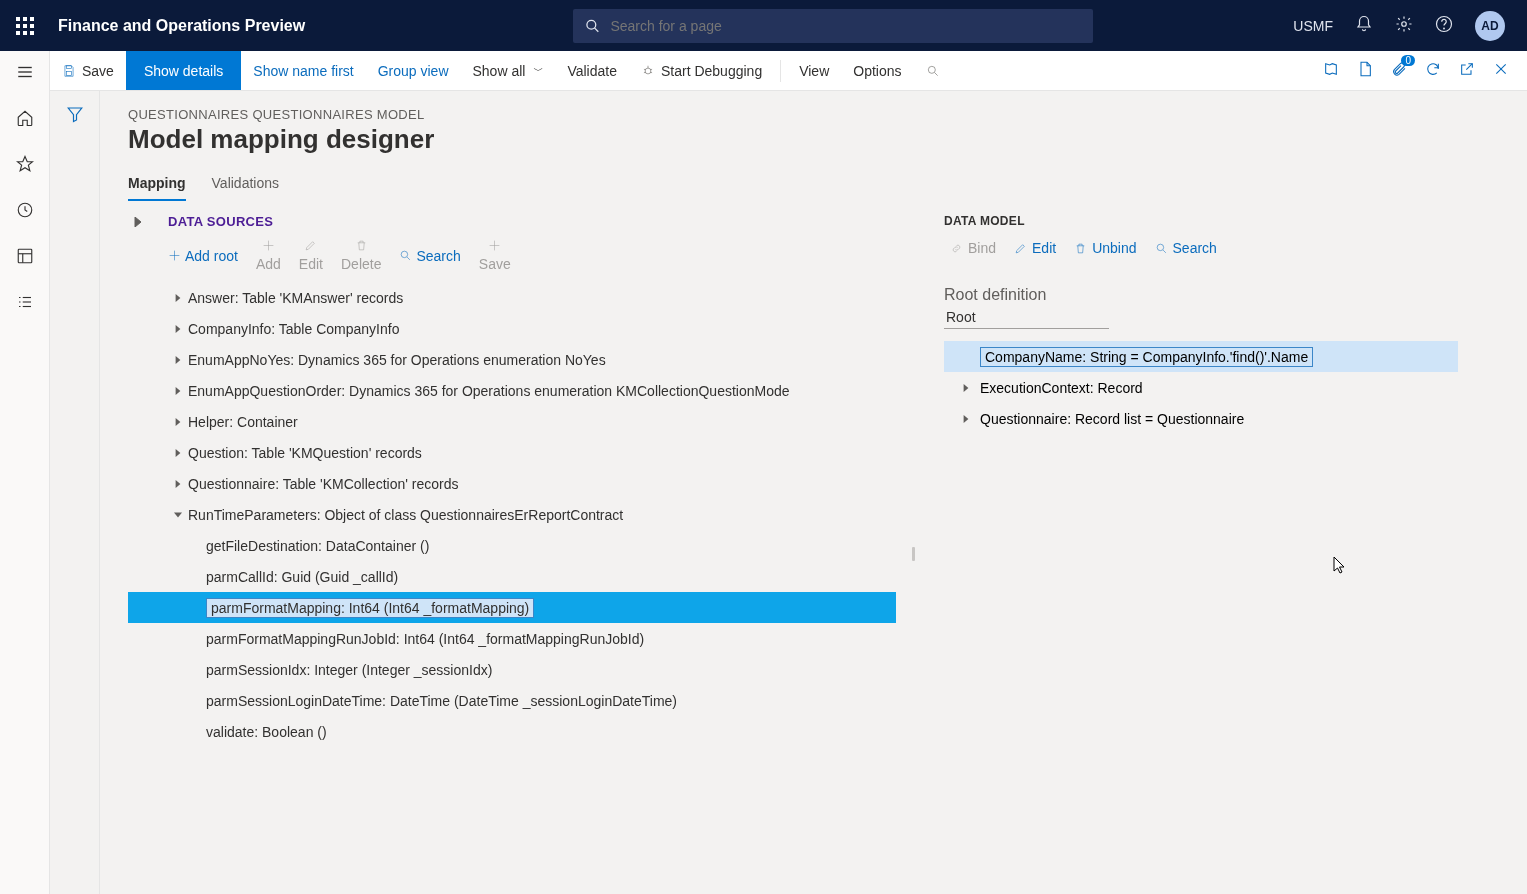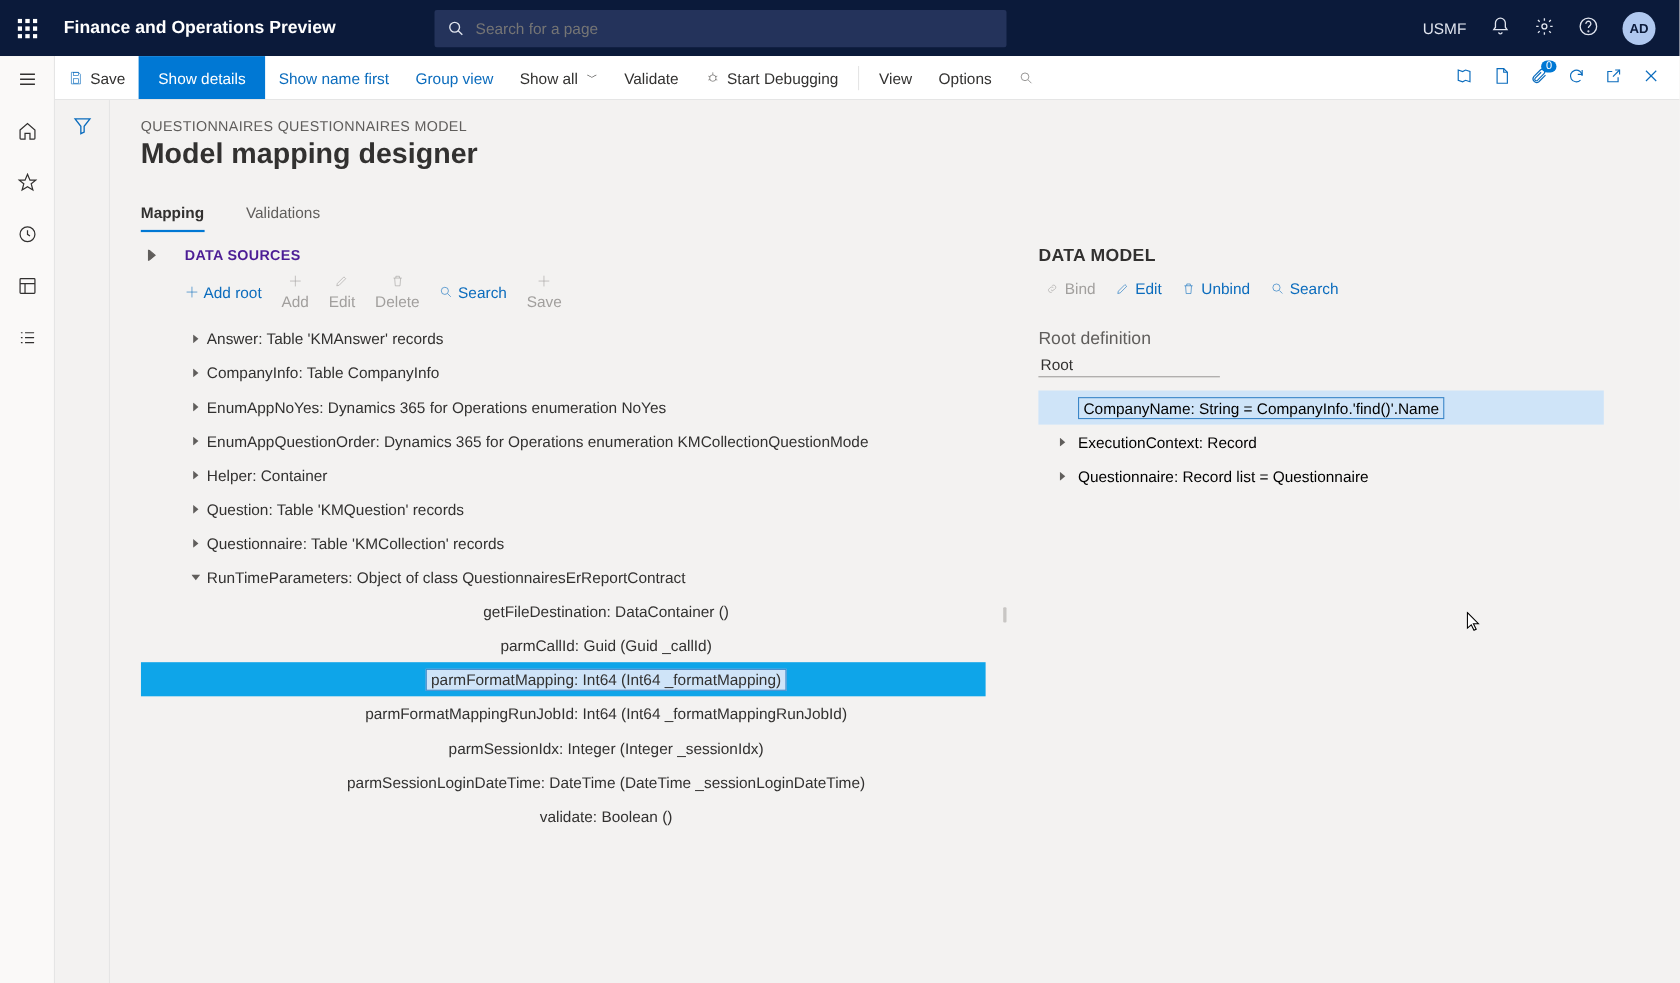--- a/index.html
+++ b/index.html
@@ -3,21 +3,21 @@
 <meta charset="utf-8">
 <style>
 * { box-sizing: border-box; margin: 0; padding: 0; font-family: "Segoe UI", -apple-system, sans-serif; }
 body { background: #f5f5f5; width: 1527px; height: 894px; overflow: hidden; }
 
 
 .top-header { height: 51px; background: #0b1a3a; display: flex; align-items: center; color: #fff; }
 .top-header .waffle { width: 50px; display: flex; align-items: center; justify-content: center; cursor: pointer; }
 .top-header .waffle svg { fill: #fff; width: 18px; height: 18px; }
 .top-header .app-title { font-size: 16px; font-weight: 600; margin-left: 8px; }
-.top-header .search-wrap { flex: 1; display: flex; }
+.top-header .search-wrap { flex: 1; display: flex; justify-content: center; }
 .top-header .search-box { background: #24335b; border-radius: 2px; height: 34px; width: 520px; display: flex; align-items: center; padding: 0 12px; margin-left:90px}
 .top-header .search-box svg { width: 16px; height: 16px; fill: none; stroke: #e0e4ee; stroke-width: 2; }
 .top-header .search-box input { background: transparent; border: none; outline: none; color: #e0e4ee; font-size: 14px; margin-left: 10px; width: 100%; }
 .top-header .right-icons { display: flex; align-items: center; gap: 22px; padding: 0 22px; color: #e0e4ee; font-size: 14px; }
 .top-header .right-icons .company { font-weight: 400; }
 .top-header .right-icons .icon-btn svg { width: 18px; height: 18px; stroke: #e0e4ee; fill: none; stroke-width: 1.6; }
 .top-header .avatar { width: 30px; height: 30px; border-radius: 50%; background: #b0c8ef; color: #0b1a3a; display: flex; align-items: center; justify-content: center; font-size: 12px; font-weight: 600; }
 
 
 .below { display: flex; height: calc(894px - 51px); }
@@ -54,21 +54,21 @@
 
 .filter-rail { width: 50px; background: #f3f2f1; border-right: 1px solid #e5e5e5; display: flex; justify-content: center; padding-top: 14px; }
 .filter-rail svg { width: 18px; height: 18px; stroke: #0b6cbd; fill: none; stroke-width: 1.6; }
 
 
 .page-col { flex: 1; display: flex; flex-direction: column; padding: 16px 18px 0 28px; overflow: hidden; }
 .breadcrumb { font-size: 13px; color: #605e5c; letter-spacing: 0.3px; }
 .page-title { font-size: 26px; font-weight: 600; color: #323130; margin-top: 2px; }
 
 
-.tabs { display: flex; gap: 38px; margin-top: 30px; border-bottom: 1px solid transparent; }
+.tabs { display: flex; gap: 26px; margin-top: 20px; border-bottom: 1px solid transparent; }
 .tabs .tab { font-size: 14px; color: #605e5c; padding-bottom: 8px; cursor: pointer; }
 .tabs .tab.active { color: #323130; font-weight: 600; border-bottom: 2px solid #0078d4; }
 
 
 .panes { flex: 1; display: flex; margin-top: 12px; overflow: hidden; }
 .pane-left { flex: 1; display: flex; flex-direction: column; max-width: 780px; }
 .pane-right { width: 540px; display: flex; flex-direction: column; padding-left: 26px; }
 
 
 .ds-section { display: flex; align-items: center; gap: 20px; padding-left: 0; }
@@ -89,31 +89,31 @@
 .tree-wrap { flex: 1; overflow-y: auto; position: relative; margin-top: 4px; padding-right: 12px; }
 .tree-wrap::-webkit-scrollbar { width: 8px; }
 .tree-wrap::-webkit-scrollbar-thumb { background: #c8c6c4; border-radius: 4px; }
 .tree-wrap::-webkit-scrollbar-track { background: transparent; }
 .tree { font-size: 14px; color: #323130; }
 .tree .node { display: flex; align-items: center; height: 31px; padding-left: 40px; }
 .tree .node .caret { width: 20px; display: flex; justify-content: center; }
 .tree .node .caret svg { width: 8px; height: 8px; fill: #605e5c; }
 .tree .node.expanded .caret svg { transform: rotate(90deg); }
 .tree .node .label { white-space: nowrap; }
-.tree .node.child { padding-left: 78px; justify-content: center; }
+.tree .node.child { padding-left: 78px; }
 .tree .node.child .caret { width: 0; }
 .tree .node.selected { background: #0ea5e9; }
 .tree .node.selected .label { border: 1px solid #3b86c8; padding: 1px 4px; background:#cfe4f8; }
 
 
 .splitter { width: 10px; display: flex; align-items: center; justify-content: center; }
 .splitter .grip { width: 3px; height: 14px; background: #c8c6c4; border-radius: 1px; }
 
 
-.dm-title { font-size: 16px; font-weight: 700; color: #323130; letter-spacing: 0.3px; margin-bottom: 12px; }
+.dm-title { font-size: 12px; font-weight: 700; color: #323130; letter-spacing: 0.3px; margin-bottom: 12px; }
 .dm-toolbar { display: flex; align-items: center; gap: 18px; font-size: 14px; padding-bottom: 10px; padding-left: 6px;}
 .dm-toolbar .btn { display: flex; align-items: center; gap: 5px; cursor: pointer; }
 .dm-toolbar .btn.disabled { color: #a19f9d; }
 .dm-toolbar .btn.enabled { color: #0b6cbd; }
 .dm-toolbar .btn svg { width: 13px; height: 13px; }
 .dm-toolbar .btn.enabled svg { stroke: #0b6cbd; fill: none; }
 .dm-toolbar .btn.disabled svg { stroke: #a19f9d; fill: none; }
 .root-label { font-size: 16px; color: #605e5c; margin-top: 20px; }
 .root-value { font-size: 14px; color: #323130; border-bottom: 1px solid #a19f9d; width: 165px; padding: 3px 2px; margin-top: 2px; }
 

